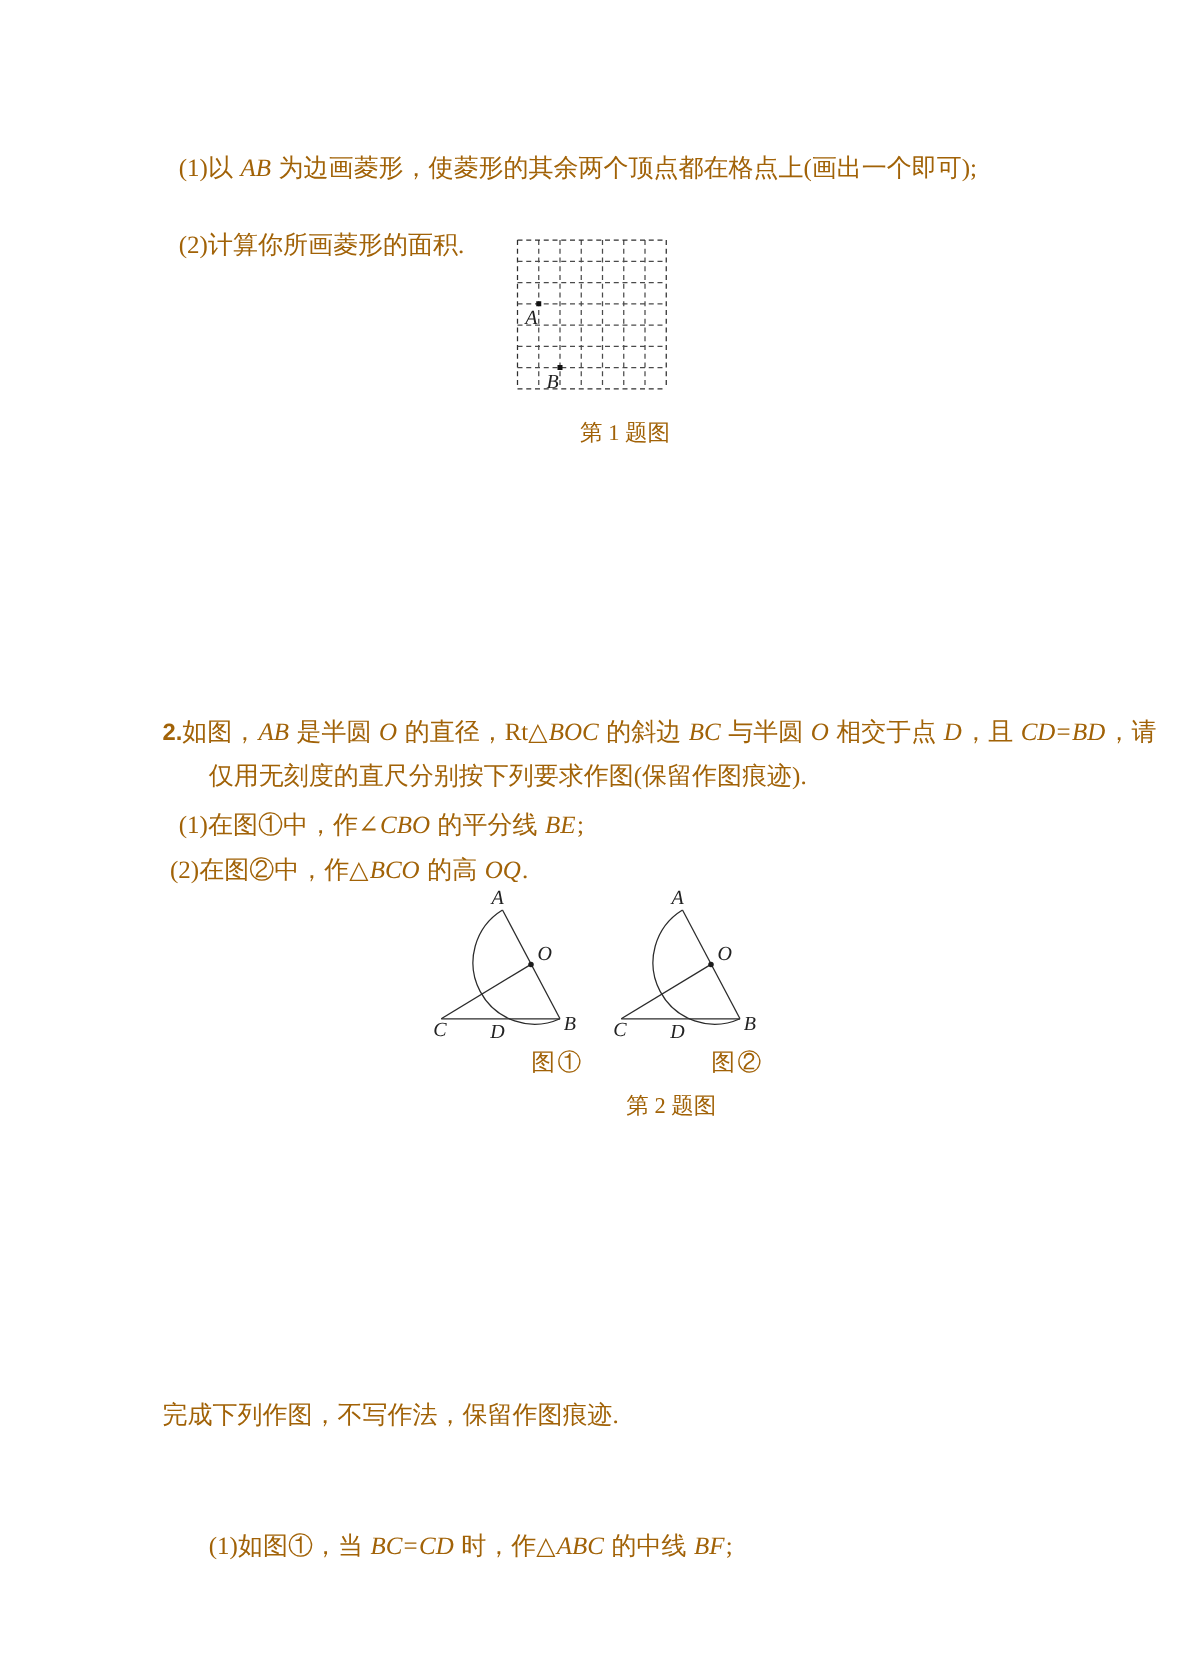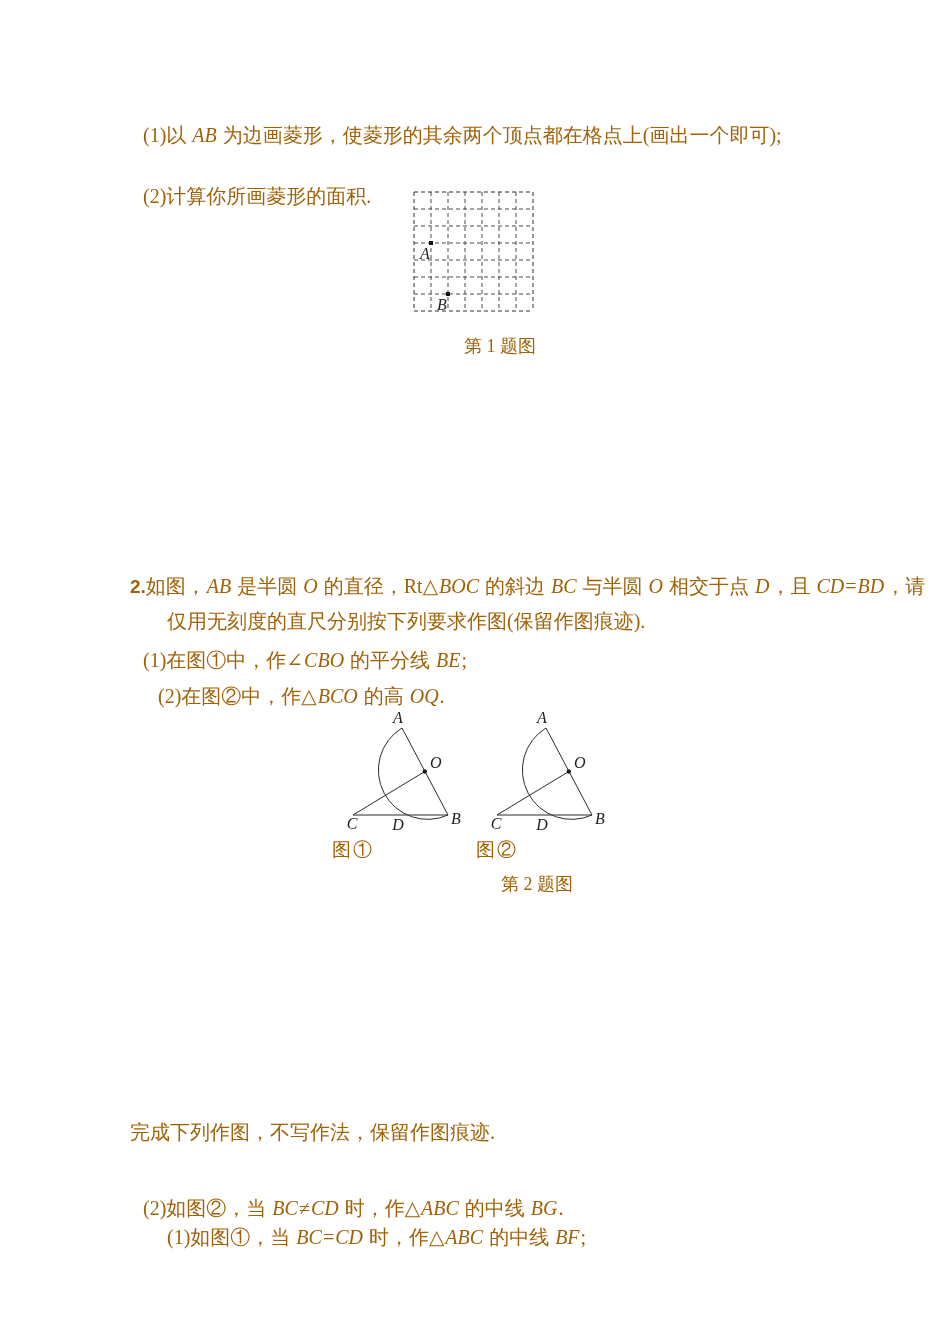--- a/index.html
+++ b/index.html
@@ -28,21 +28,21 @@
     font-size:19px;
   }
   .fig-caption{
     position:absolute;
     font-size:18px;
     text-align:right;
   }
   .subfig-caption{
     position:absolute;
     font-size:19px;
-    text-align:left;
+    text-align:right;
     letter-spacing:2px;
   }
   svg{position:absolute;overflow:visible;}
   svg text{
     font-family:"Liberation Serif","DejaVu Serif",serif;
     font-style:italic;
     font-size:16px;
     fill:#222222;
   }
   .stroke{stroke:#2b2b2b;stroke-width:1;fill:none;}
@@ -75,21 +75,21 @@
       <rect x="18" y="52" width="4" height="4" fill="#111111"></rect>
       <text x="14" y="70" text-anchor="middle">A</text>
       <rect x="35" y="103" width="4" height="4" fill="#111111"></rect>
       <text x="31" y="121" text-anchor="middle">B</text>
     </svg>
   <div class="fig-caption" style="left:411px;top:334px;width:125px;">第 1 题图</div>
 
   <div class="line" style="left:130px;top:575px;"><span class="num">2.</span><span>如图，</span><span class="m">AB</span><span> 是半圆 </span><span class="m">O</span><span> 的直径，Rt△</span><span class="m">BOC</span><span> 的斜边 </span><span class="m">BC</span><span> 与半圆 </span><span class="m">O</span><span> 相交于点 </span><span class="m">D</span><span>，且 </span><span class="m">CD</span><span>=</span><span class="m">BD</span><span>，请</span></div>
   <div class="line" style="left:130px;top:610px;margin-left:37px;"><span>仅用无刻度的直尺分别按下列要求作图(保留作图痕迹).</span></div>
   <div class="line" style="left:143px;top:649px;"><span>(1)在图①中，作∠</span><span class="m">CBO</span><span> 的平分线 </span><span class="m">BE</span><span>;</span></div>
-  <div class="line" style="left:158px;top:685px;"><span>(2)在图②中，作△</span><span class="m">BCO</span><span> 的高 </span><span class="m">OQ</span><span>.</span></div>
+  <div class="line" style="left:136px;top:685px;"><span>(2)在图②中，作△</span><span class="m">BCO</span><span> 的高 </span><span class="m">OQ</span><span>.</span></div>
 
   <svg width="135" height="132" viewBox="0 0 135 132" style="left:332px;top:706px;">
     <path class="stroke" d="M 70,22 A 49.3,49.3 0 0 0 116,109"></path>
     <line class="stroke" x1="21" y1="109" x2="116" y2="109"></line>
     <line class="stroke" x1="70" y1="22" x2="116" y2="109"></line>
     <line class="stroke" x1="21" y1="109" x2="92.8" y2="65.5"></line>
     <circle cx="92.8" cy="65.5" r="2.2" fill="#1c1c1c"></circle>
     <text x="66" y="17" text-anchor="middle">A</text>
     <text x="98" y="62">O</text>
     <text x="119" y="118">B</text>
@@ -109,15 +109,14 @@
     <text x="119" y="118">B</text>
     <text x="20" y="123" text-anchor="middle">C</text>
     <text x="66" y="124" text-anchor="middle">D</text>
   </svg>
   <div class="subfig-caption" style="left:476px;top:837px;width:135px;">图②</div>
 
   <div class="fig-caption" style="left:373px;top:872px;width:200px;">第 2 题图</div>
 
   <div class="line" style="left:130px;top:1121px;font-family:Liberation Serif, serif;"><span>完成下列作图，不写作法，保留作图痕迹.</span></div>
   <div class="line" style="left:143px;top:1226px;margin-left:24px;"><span>(1)如图①，当 </span><span class="m">BC</span><span>=</span><span class="m">CD</span><span> 时，作△</span><span class="m">ABC</span><span> 的中线 </span><span class="m">BF</span><span>;</span></div>
-  <div class="line" style="left:143px;top:1197px;"><span>(2)如图②，当 </span><span class="m">BC</span><span>≠</span><span class="m">CD</span><span> 时，作△</span><span class="m">ABC</span><span> 的中线 </span><span class="m">BG</span><span>.</span></div>
 
 </div>
 
 </body></html>

